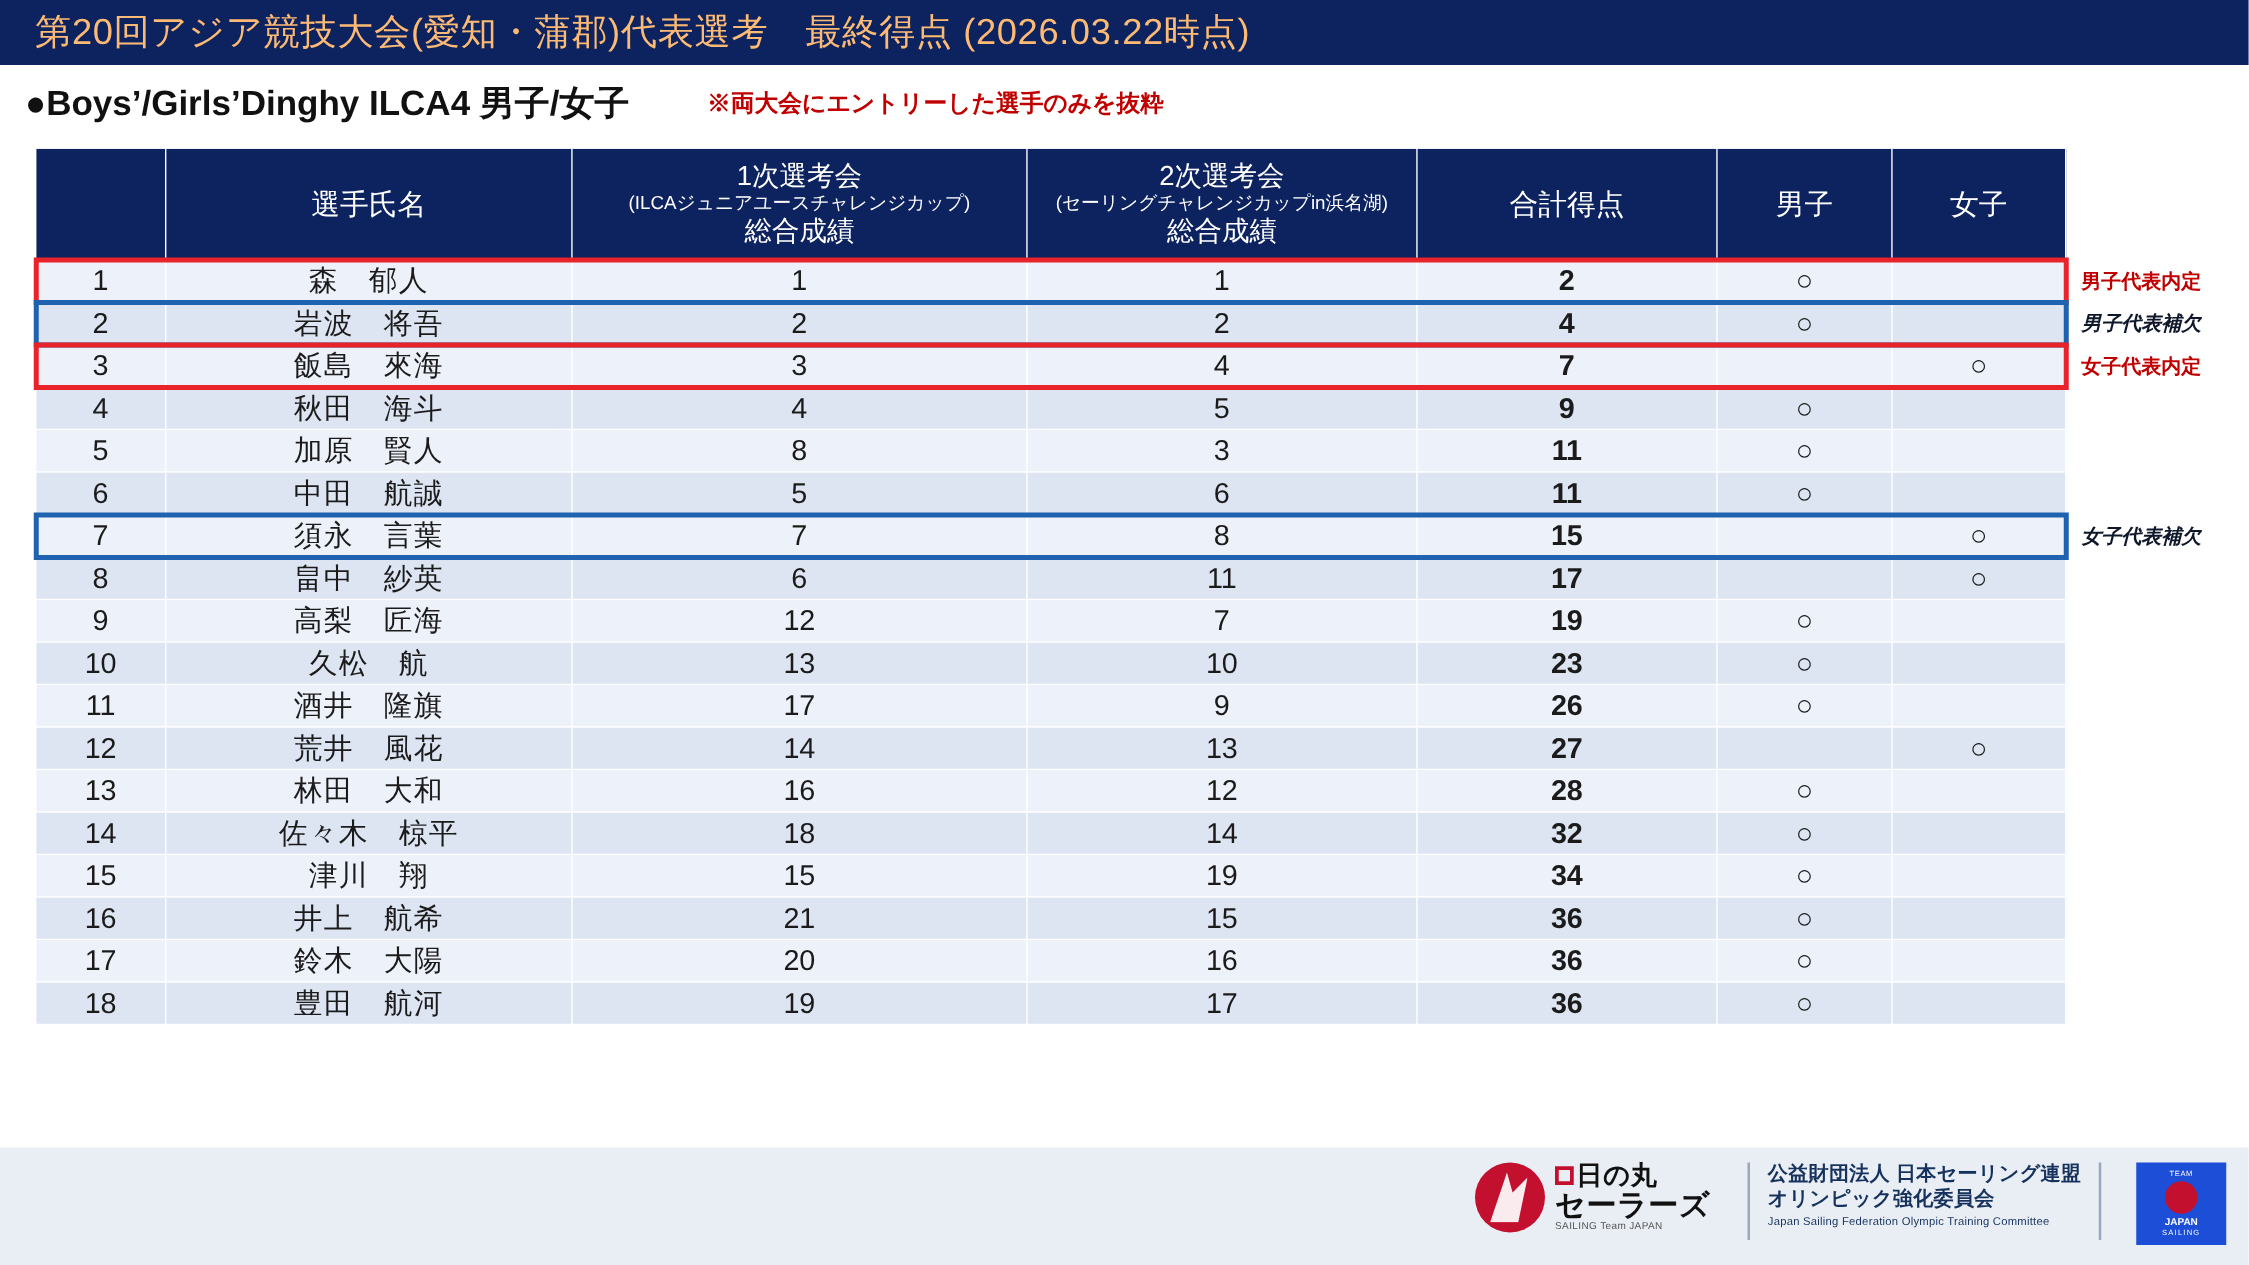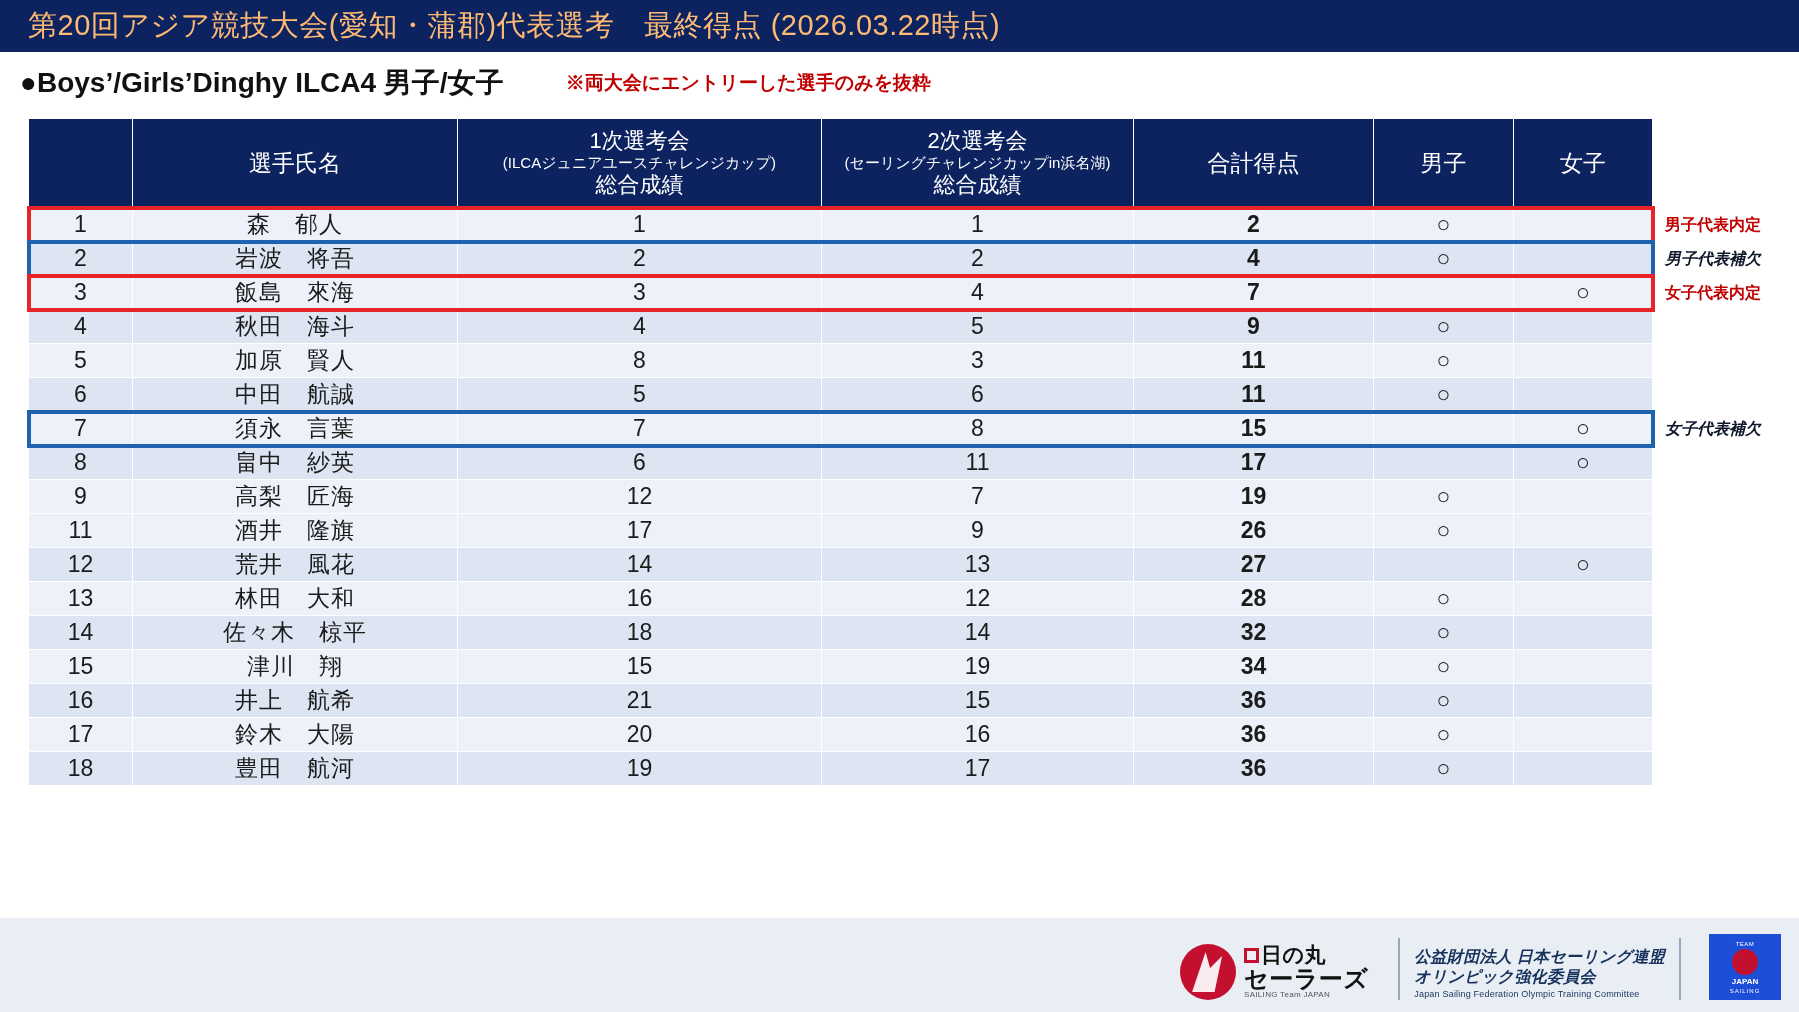--- a/index.html
+++ b/index.html
@@ -138,21 +138,21 @@
     width: 1799px;
     height: 94px;
     background: #e9eef5;
   }
   .footer-inner {
     position: absolute;
     right: 18px;
     top: 930px;
     height: 70px;
     display: flex;
-    align-items: flex-end;
+    align-items: flex-start;
   }
   .logo-hinomaru {
     display: flex;
     align-items: center;
     padding-right: 16px;
   }
   .hino-mark {
     width: 56px;
     height: 56px;
     border-radius: 50%;
@@ -204,21 +204,20 @@
     height: 62px;
     background: #9aa7bb;
     margin: 0 14px;
   }
   .jsaf-text { line-height: 1.25; }
   .jsaf-l1, .jsaf-l2 {
     font-size: 16px;
     font-weight: bold;
     color: #16325c;
     letter-spacing: 0.3px;
-    font-style: italic;
   }
   .jsaf-l3 {
     font-size: 9px;
     color: #16325c;
     letter-spacing: 0.2px;
     margin-top: 2px;
   }
   .team-japan {
     width: 72px;
     height: 66px;
@@ -368,20 +367,29 @@
           </tr>
           <tr class="odd">
             <td>9</td>
             <td class="name-cell">高梨　匠海</td>
             <td>12</td>
             <td>7</td>
             <td class="total-cell">19</td>
             <td class="mark-cell">○</td>
             <td class="mark-cell"></td>
           </tr>
+          <tr class="even">
+            <td>10</td>
+            <td class="name-cell">久松　航</td>
+            <td>13</td>
+            <td>10</td>
+            <td class="total-cell">23</td>
+            <td class="mark-cell">○</td>
+            <td class="mark-cell"></td>
+          </tr>
           <tr class="odd">
             <td>11</td>
             <td class="name-cell">酒井　隆旗</td>
             <td>17</td>
             <td>9</td>
             <td class="total-cell">26</td>
             <td class="mark-cell">○</td>
             <td class="mark-cell"></td>
           </tr>
           <tr class="even">

